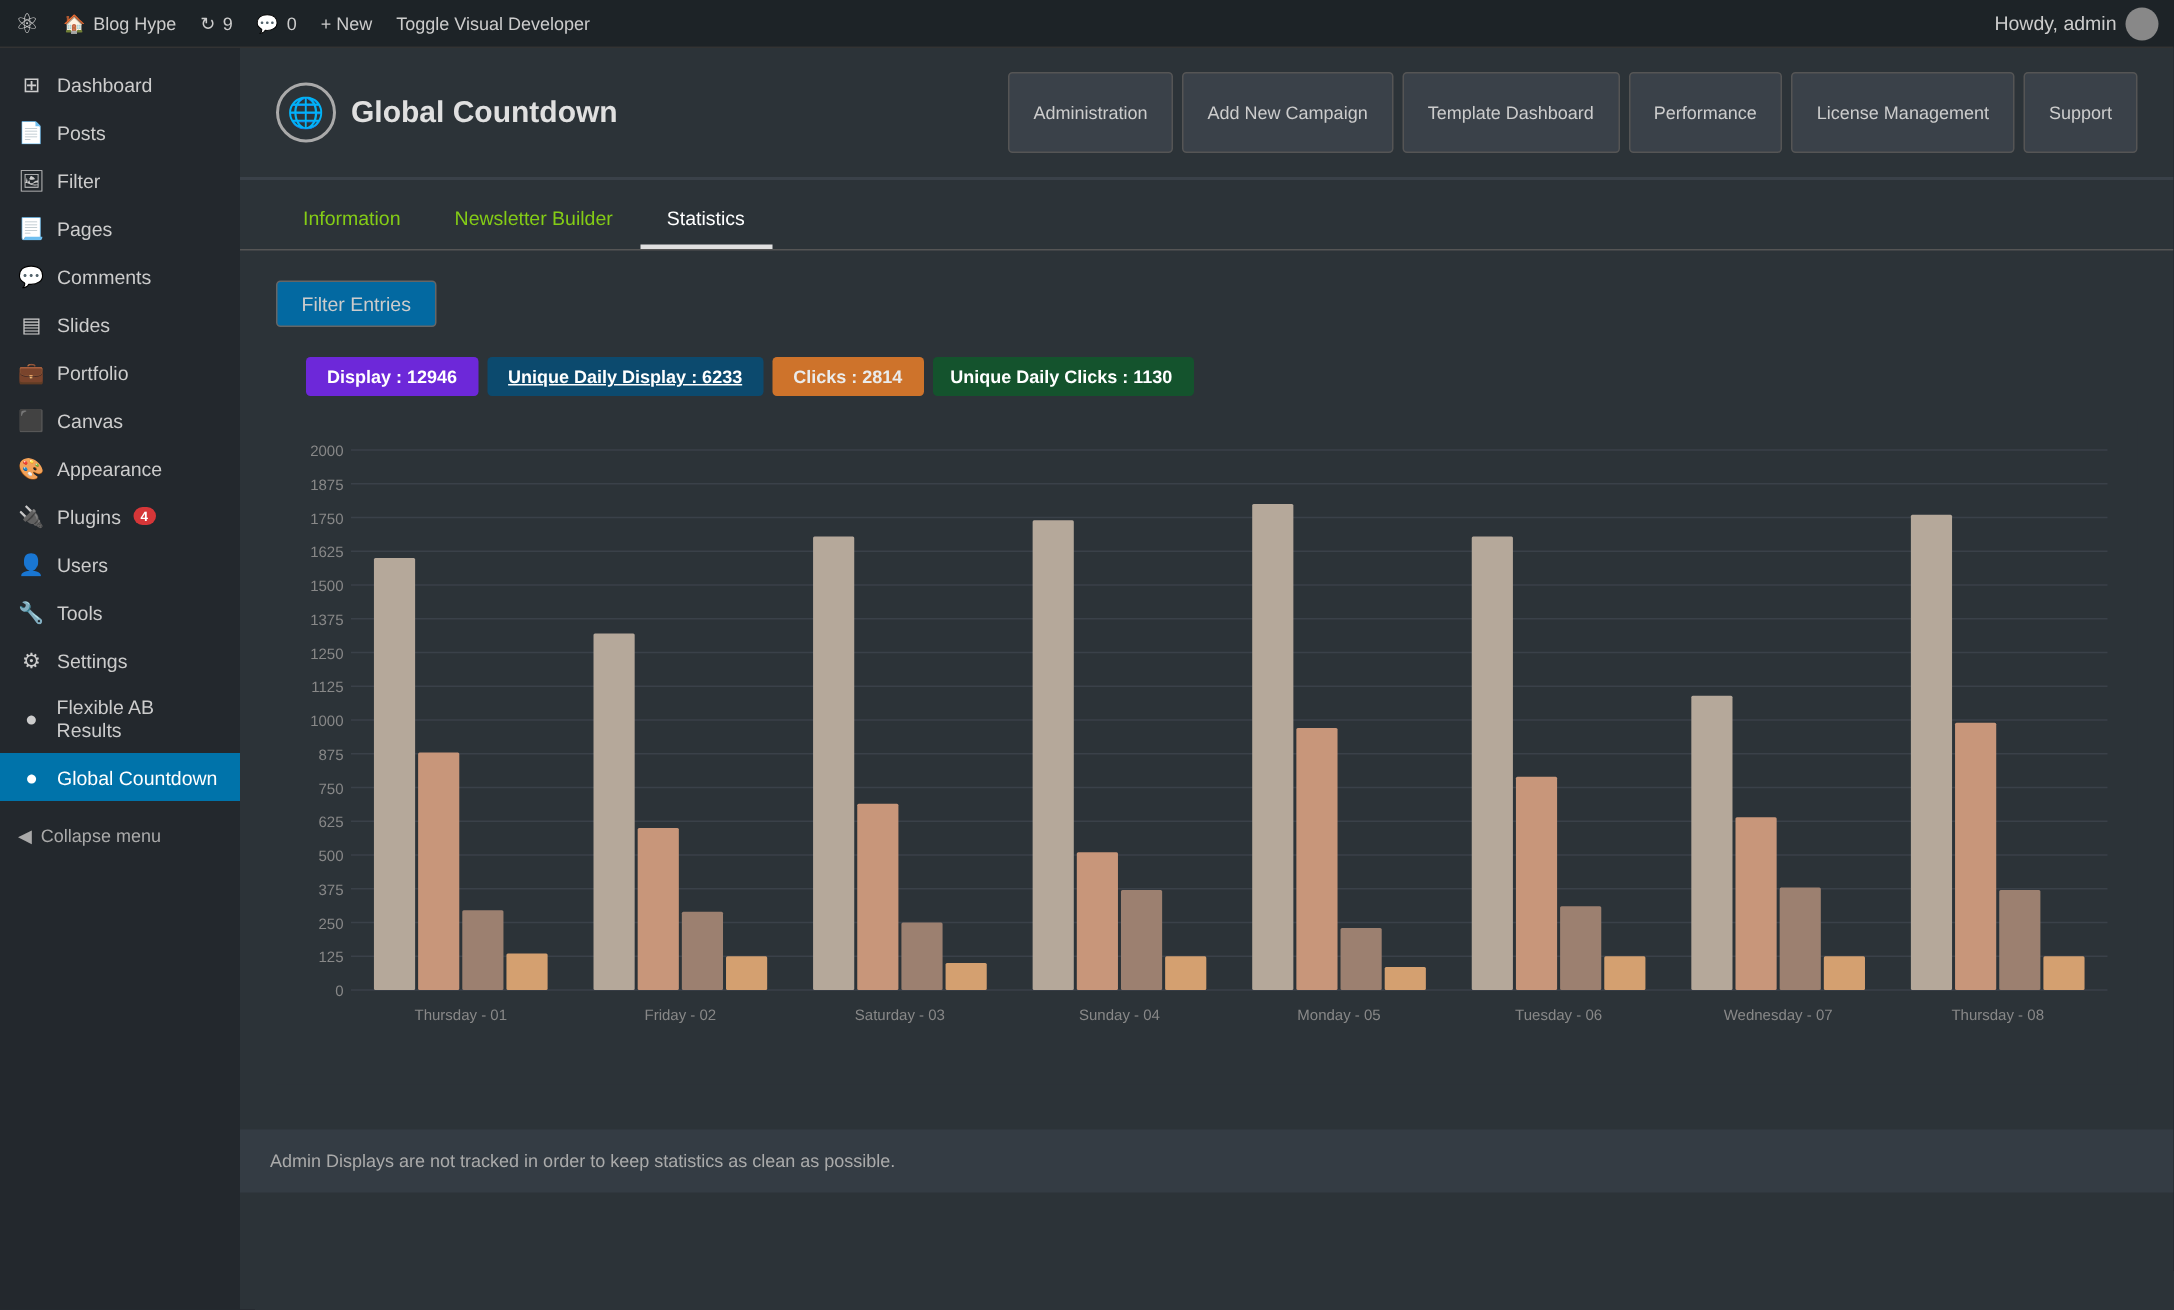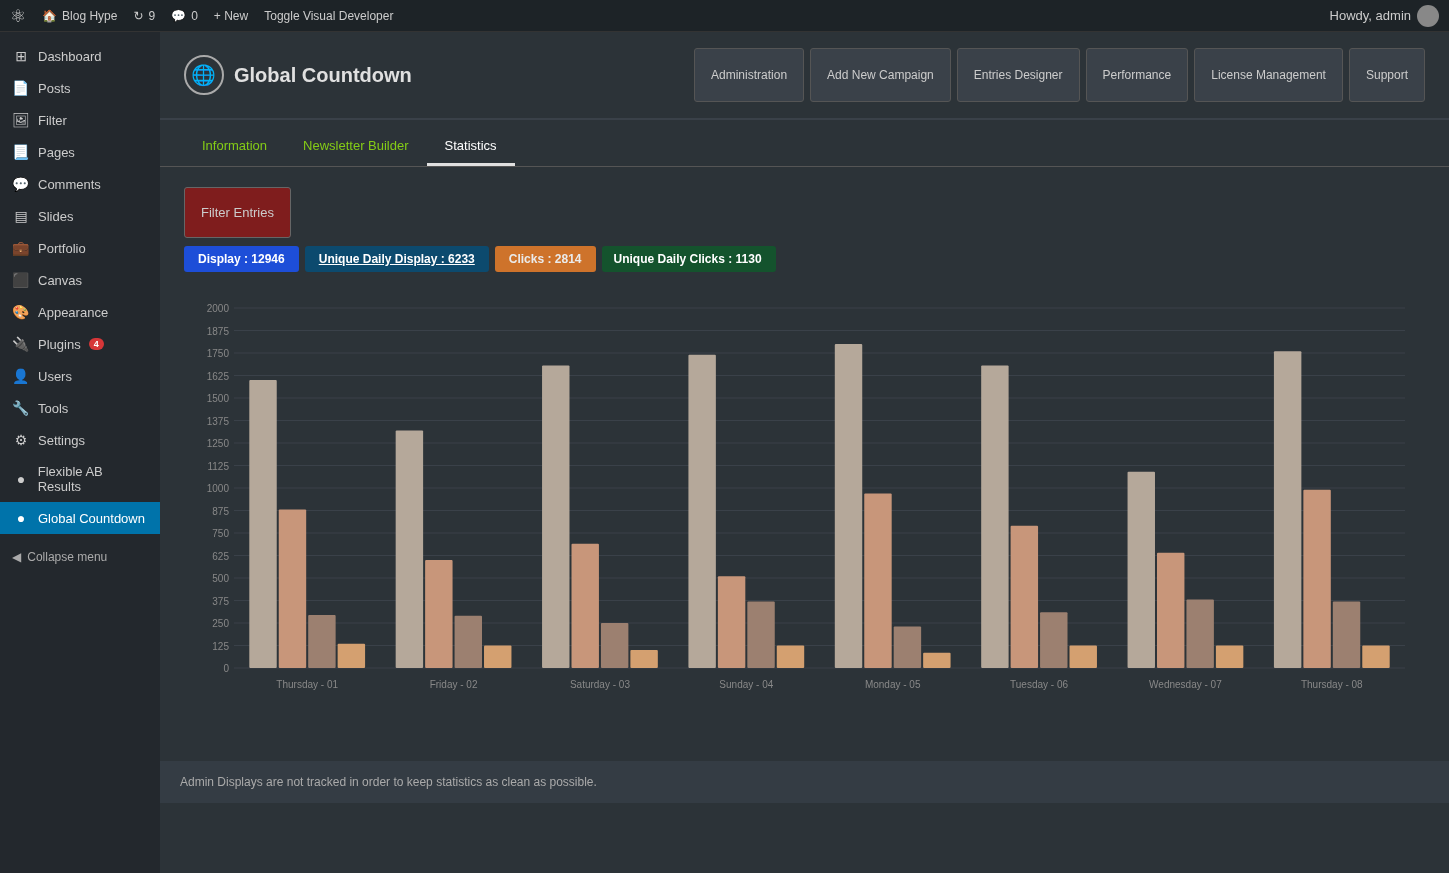--- a/index.html
+++ b/index.html
@@ -111,33 +111,33 @@
     }
     .tab.active { color: #fff; border-bottom: 3px solid #e0e0e0; }
 
     
     .stats-area {
       padding: 20px 24px;
     }
 
     
     .filter-btn {
-      background: #7f1d1d; border: 1px solid #666; color: #ccc;
-      padding: 17px 16px; border-radius: 3px; cursor: pointer;
-      font-size: 13px; margin-bottom: 8px;
+      background: #0369a1; border: 1px solid #666; color: #ccc;
+      padding: 7px 16px; border-radius: 3px; cursor: pointer;
+      font-size: 13px; margin-bottom: 20px;
     }
 
     
     .stats-badges {
       display: flex; gap: 6px; margin-bottom: 16px; flex-wrap: wrap;
     }
     .stat-badge {
       padding: 6px 14px; border-radius: 3px; font-size: 12px; font-weight: 600; color: #fff;
     }
-    .stat-badge.orange-light { background: #1d4ed8; }
+    .stat-badge.orange-light { background: #6d28d9; margin-left: 20px; }
     .stat-badge.orange { background: #0c4a6e; text-decoration: underline; }
     .stat-badge.orange-med { background: #e07b2a; opacity: 0.9; text-align: right; }
     .stat-badge.orange-dark { background: #14532d; padding-left: 12px; }
 
     
     .chart-container {
       background: #2c3338;
       padding: 10px 0;
       position: relative;
     }
@@ -272,21 +272,21 @@
   <div id="main-content">
 
     <div class="plugin-header">
       <div class="plugin-logo">
         <div class="globe-icon">🌐</div>
         <span class="plugin-title">Global Countdown</span>
       </div>
       <div class="plugin-nav" id="plugin-nav-container">
           <button class="plugin-nav-btn">Administration</button>
           <button class="plugin-nav-btn">Add New Campaign</button>
-          <button class="plugin-nav-btn">Entries Designer</button>
+          <button class="plugin-nav-btn">Template Dashboard</button>
           <button class="plugin-nav-btn">Performance</button>
           <button class="plugin-nav-btn">License Management</button>
           <button class="plugin-nav-btn">Support</button>
         </div>
     </div>
 
     <div class="tabs-wrapper">
       <div class="tabs" id="tabs-container">
           <div class="tab">Information</div>
           <div class="tab">Newsletter Builder</div>

